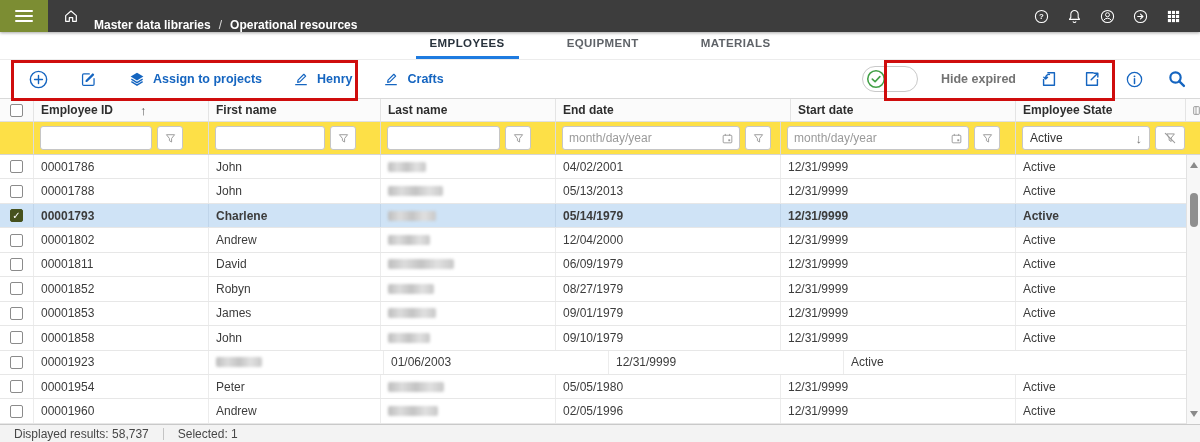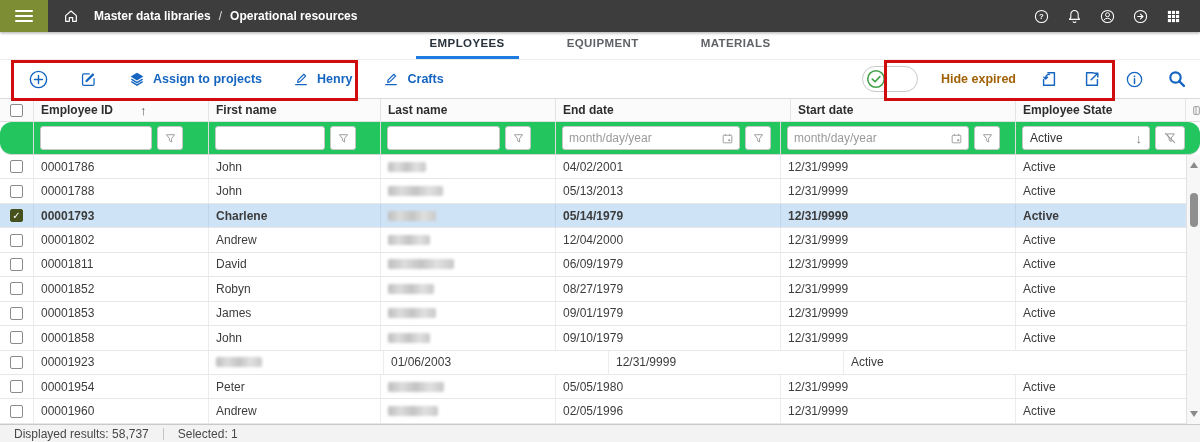--- a/index.html
+++ b/index.html
@@ -1,21 +1,21 @@
 <!DOCTYPE html>
 <html><head>
 <meta charset="utf-8">
 <style>
   * { margin:0; padding:0; box-sizing:border-box; }
   html,body { width:1200px; height:442px; }
   body { font-family:"Liberation Sans","DejaVu Sans",sans-serif; font-size:12px; color:#3c3c3c; background:#fff; overflow:hidden; }
   .app { position:relative; width:1200px; height:442px; background:#fff; }
 
   
-  .topbar { position:absolute; top:0; left:0; width:1200px; height:32px; background:#3d3d3d; display:flex; align-items:center; box-shadow:0 1px 3px rgba(0,0,0,.35); z-index:5; }
+  .topbar { position:absolute; top:0; left:0; width:1200px; height:32px; background:#3d3d3d; display:flex; align-items:flex-end; box-shadow:0 1px 3px rgba(0,0,0,.35); z-index:5; }
   .hamburger { width:48px; height:32px; background:#7c8d33; border:none; display:flex; align-items:center; justify-content:center; cursor:pointer; flex:none; }
   .hamburger .bars { width:18px; }
   .hamburger .bars div { height:2px; background:#fff; margin:3px 0; border-radius:1px; }
   .tb-home { width:46px; height:32px; display:flex; align-items:center; justify-content:center; flex:none; cursor:pointer; }
   .crumb { color:#fff; font-weight:bold; font-size:12px; display:flex; gap:8px; align-items:center; }
   .crumb .sep { font-weight:normal; color:#ddd; }
   .tb-right { margin-left:auto; display:flex; align-items:center; height:32px; padding-right:10px; }
   .tb-ic { width:33px; height:32px; display:flex; align-items:center; justify-content:center; background:none; border:none; cursor:pointer; }
   .tb-ic svg { display:block; }
 
@@ -24,37 +24,37 @@
   .tab { font-size:11.5px; letter-spacing:.4px; color:#5f6368; font-weight:bold; padding:0 14px 7px; border:none; background:none; cursor:pointer; border-bottom:3px solid transparent; }
   .tab.active { color:#28323c; border-bottom-color:#1e7be0; }
 
   
   .toolbar { position:absolute; top:60px; left:7px; width:1200px; height:38px; background:#fff; display:flex; align-items:center; }
   .tool-left { display:flex; align-items:center; gap:30px; padding-left:21px; }
   .tool-right { margin-left:auto; display:flex; align-items:center; gap:23px; padding-right:20px; }
   .tool-btn { display:flex; align-items:center; gap:7px; background:none; border:none; cursor:pointer; color:#1565c0; font-size:12.5px; font-weight:bold; font-family:inherit; }
   .tool-btn svg { display:block; }
   .toggle { width:56px; height:26px; border:1px solid #c9c9c9; border-radius:14px; background:#fff; display:flex; align-items:center; padding-left:2px; cursor:pointer; }
-  .blue-label { color:#a16207; font-size:12.5px; font-weight:bold; cursor:pointer;text-align:center; }
+  .blue-label { color:#737373; font-size:12.5px; font-weight:bold; cursor:pointer;text-align:center; }
 
   
   .anno { position:absolute; border:3px solid #cf0d0d; pointer-events:none; z-index:9; }
   .anno.left { left:11px; top:60px; width:347px; height:41px; }
   .anno.right { left:884px; top:60px; width:231px; height:41px; }
 
   
   .c0{width:33px;flex:none;} .c1{width:175px;flex:none;gap:21px;} .c2{width:172px;flex:none;}
   .c3{width:175px;flex:none;} .c4{width:225px;flex:none;} .c5{width:235px;flex:none;}
   .c6{width:170px;flex:none;} .c7{width:15px;flex:none;}
   .thead { position:absolute; top:98px; left:0; width:1200px; height:24px; background:#fbfbfb; border-top:1px solid #d9d9d9; border-bottom:1px solid #e0e0e0; display:flex; align-items:center; }
   .thead .hcell { height:100%; display:flex; align-items:center; padding-left:7px; font-weight:bold; color:#2e2e2e; border-left:1px solid #e4e4e4; }
   .thead .hcell:first-child { border-left:none; justify-content:center; padding-left:0; }
   .sort-arrow { margin-left:6px; color:#555; font-size:13px; font-weight:normal; }
 
-  .frow { position:absolute; top:122px; left:0; width:1200px; height:33px; background:#22c55e; border-bottom:1px solid #d5d5d5; display:flex; align-items:center;border-radius:12px; }
+  .frow { position:absolute; top:122px; left:0; width:1200px; height:33px; background:#fde047; border-bottom:1px solid #d5d5d5; display:flex; align-items:center; }
   .fcell { height:100%; display:flex; align-items:center; gap:5px; padding-left:6px; border-left:1px solid #dcdcdc; }
   .fcell:first-child { border-left:none; }
   .f-input { height:24px; border:1px solid #c6c6c6; border-radius:3px; background:#fff; font-family:inherit; font-size:12px; color:#3c3c3c; padding:0 6px; outline:none; }
   .f-input::placeholder { color:#9a9a9a; }
   .f-btn { width:26px; height:24px; border:1px solid #c6c6c6; border-radius:3px; background:#fff; display:flex; align-items:center; justify-content:center; cursor:pointer; flex:none; }
   .date-wrap { position:relative; display:flex; align-items:center; }
   .date-wrap .cal { position:absolute; right:6px; pointer-events:none; }
   .sel { height:24px; border:1px solid #c6c6c6; border-radius:3px; background:#fff; display:flex; align-items:center; justify-content:space-between; padding:0 7px; cursor:pointer; color:#333; }
   .sel .arr { color:#777; font-size:13px; }
 

